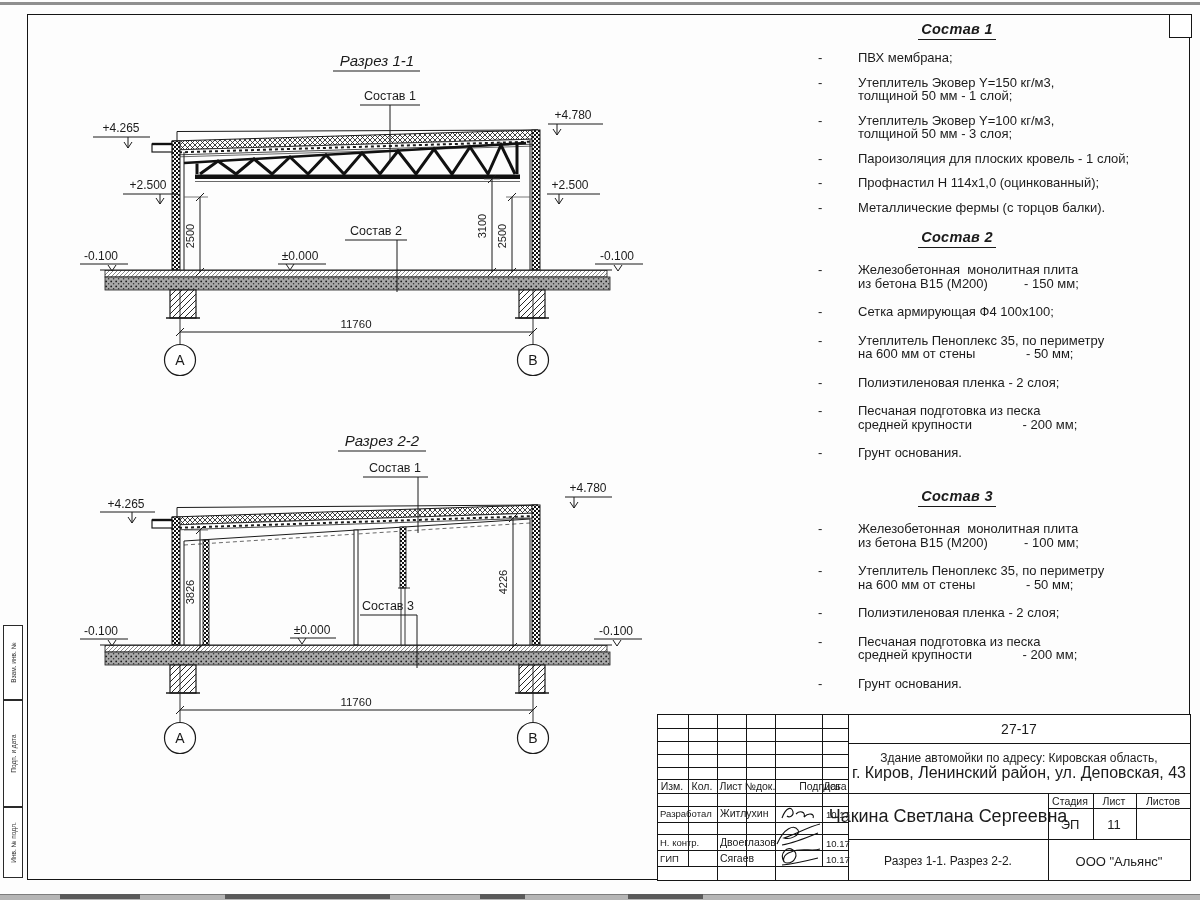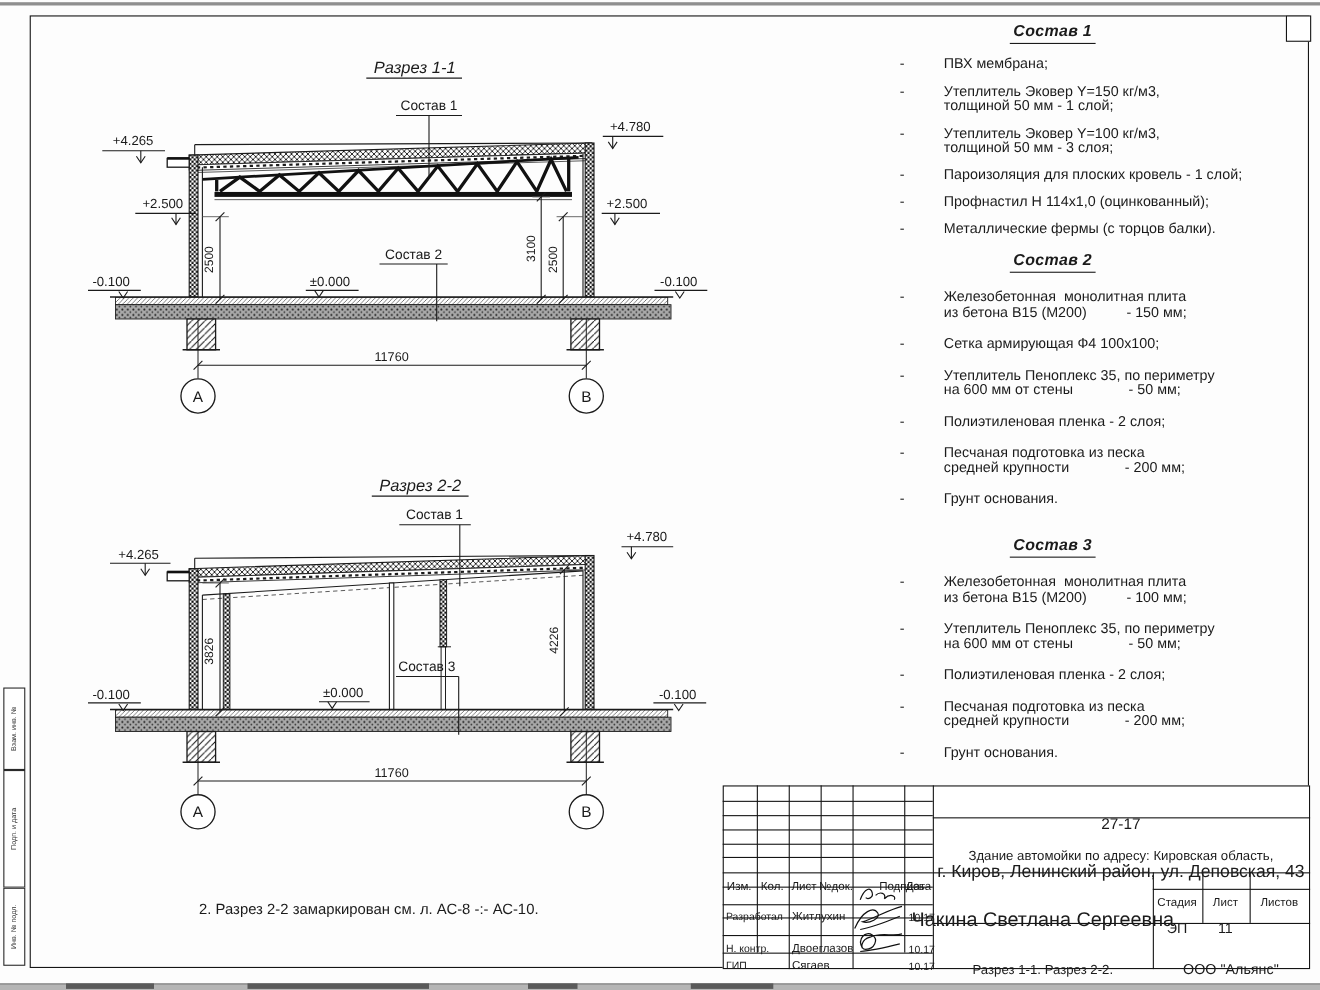--- a/index.html
+++ b/index.html
@@ -26,21 +26,21 @@
   .comp-item .itext{white-space:pre-wrap;margin-left:16px;}
   .g1 .comp-item{margin-top:11px;}
   .g2 .comp-item{margin-top:15px;}
   .g1 .comp-title-wrap{margin-bottom:3px;}
   .g2 .comp-title-wrap{margin-bottom:4px;}
   
   #notes{position:absolute;left:181px;top:817px;font-size:13.5px;line-height:19px;}
   
   .tb-line-h{position:absolute;background:#151515;height:1.2px;}
   .tb-line-v{position:absolute;background:#151515;width:1.2px;}
-  .tb-text{position:absolute;white-space:nowrap;margin-top:20px;}
+  .tb-text{position:absolute;white-space:nowrap;}
   .tb-c{transform:translate(-50%,-50%);}
   svg text{font-family:"Liberation Sans", sans-serif;fill:#1b1b1b;}
   .sig-svg{position:absolute;}
 </style>
 </head>
 <body>
 
 <div id="page">
 
   <div id="scan-top"></div>
@@ -334,21 +334,20 @@
       <circle cx="120" cy="318" r="15.5" fill="#fff" stroke="#1b1b1b" stroke-width="1.2"></circle>
       <text x="120" y="323" text-anchor="middle" font-size="14">А</text>
     </g>
     <g>
       <circle cx="473" cy="318" r="15.5" fill="#fff" stroke="#1b1b1b" stroke-width="1.2"></circle>
       <text x="473" y="323" text-anchor="middle" font-size="14">В</text>
     </g>
   </svg>
 
   <div id="notes">
-    <div>2. Разрез 2-2 замаркирован см. л. АС-8 -:- АС-10.</div>
   </div>
 
   <div class="comp-block g1" style="top:20px;">
     <div class="comp-title-wrap"><span class="comp-title">Состав 1</span></div>
     <div class="comp-item">
         <span class="dash">-</span>
         <span class="itext">ПВХ мембрана;</span>
       </div>
     <div class="comp-item">
         <span class="dash">-</span>

